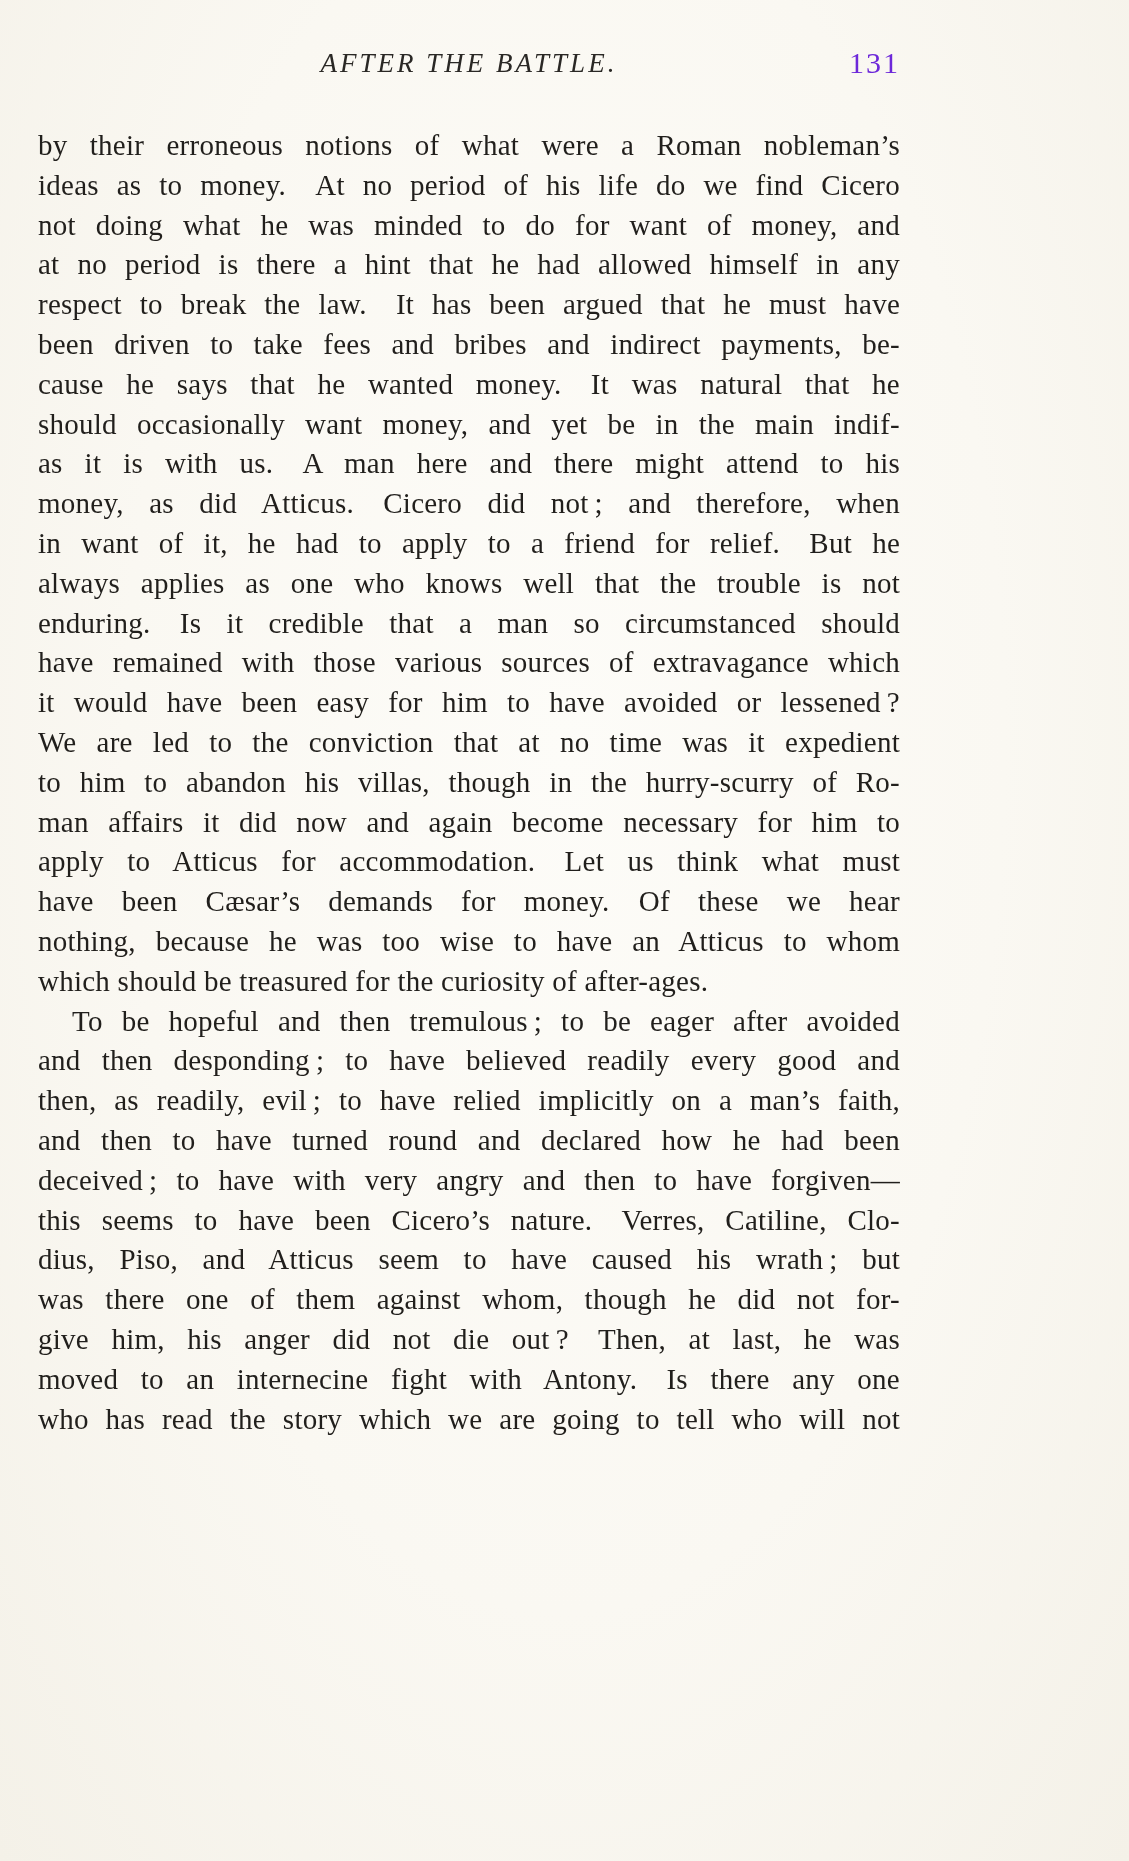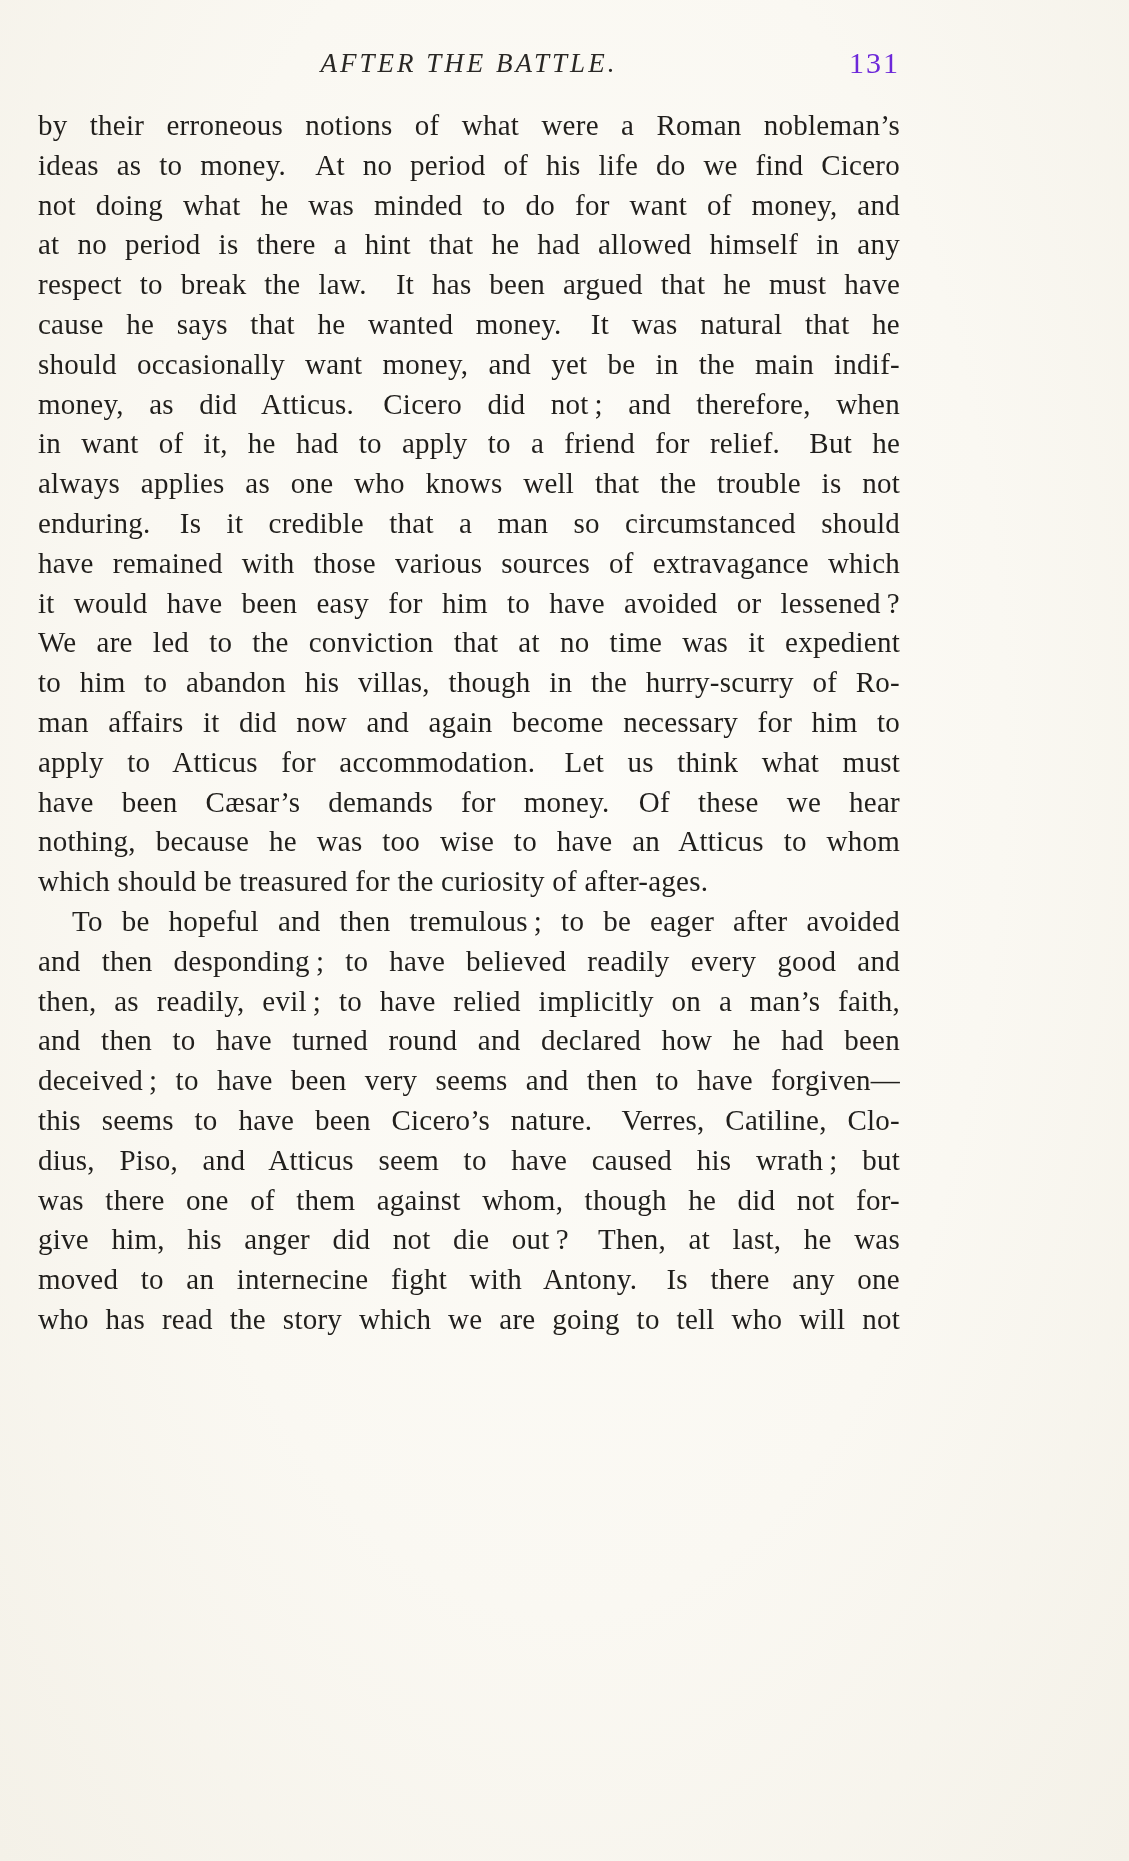--- a/index.html
+++ b/index.html
@@ -39,21 +39,21 @@
   .page-number {
     position: absolute;
     right: 0;
     top: 0;
     font-style: normal;
     font-size: 30px;
     letter-spacing: 2px;
     color: #6d28d9;
   }
   .page-body {
-    margin-top: 20px;
+    margin-top: 40px;
     font-size: 29px;
     letter-spacing: 0.25px;
   }
   .paragraph {
     margin: 0;
   }
   .line {
     width: 862px;
     line-height: 39.8px;
     text-align: justify;
@@ -76,42 +76,44 @@
       <span class="running-title">AFTER THE BATTLE.</span>
       <span class="page-number">131</span>
     </div>
     <div class="page-body">
         <div class="paragraph">
           <div class="line">by their erroneous notions of what were a Roman nobleman’s</div>
           <div class="line">ideas as to money. At no period of his life do we find Cicero</div>
           <div class="line">not doing what he was minded to do for want of money, and</div>
           <div class="line">at no period is there a hint that he had allowed himself in any</div>
           <div class="line">respect to break the law. It has been argued that he must have</div>
+          <div class="line">been driven to take fees and bribes and indirect payments, be-</div>
           <div class="line">cause he says that he wanted money. It was natural that he</div>
           <div class="line">should occasionally want money, and yet be in the main indif-</div>
+          <div class="line">as it is with us. A man here and there might attend to his</div>
           <div class="line">money, as did Atticus. Cicero did not ; and therefore, when</div>
           <div class="line">in want of it, he had to apply to a friend for relief. But he</div>
           <div class="line">always applies as one who knows well that the trouble is not</div>
           <div class="line">enduring. Is it credible that a man so circumstanced should</div>
           <div class="line">have remained with those various sources of extravagance which</div>
           <div class="line">it would have been easy for him to have avoided or lessened ?</div>
           <div class="line">We are led to the conviction that at no time was it expedient</div>
           <div class="line">to him to abandon his villas, though in the hurry-scurry of Ro-</div>
           <div class="line">man affairs it did now and again become necessary for him to</div>
           <div class="line">apply to Atticus for accommodation. Let us think what must</div>
           <div class="line">have been Cæsar’s demands for money. Of these we hear</div>
           <div class="line">nothing, because he was too wise to have an Atticus to whom</div>
           <div class="line short">which should be treasured for the curiosity of after-ages.</div>
         </div>
         <div class="paragraph">
           <div class="line indent">To be hopeful and then tremulous ; to be eager after avoided</div>
           <div class="line">and then desponding ; to have believed readily every good and</div>
           <div class="line">then, as readily, evil ; to have relied implicitly on a man’s faith,</div>
           <div class="line">and then to have turned round and declared how he had been</div>
-          <div class="line">deceived ; to have been very seems and then to have forgiven—</div>
+          <div class="line">deceived ; to have with very angry and then to have forgiven—</div>
           <div class="line">this seems to have been Cicero’s nature. Verres, Catiline, Clo-</div>
           <div class="line">dius, Piso, and Atticus seem to have caused his wrath ; but</div>
           <div class="line">was there one of them against whom, though he did not for-</div>
           <div class="line">give him, his anger did not die out ? Then, at last, he was</div>
           <div class="line">moved to an internecine fight with Antony. Is there any one</div>
           <div class="line">who has read the story which we are going to tell who will not</div>
         </div>
       </div>
   </div>
 </div>

